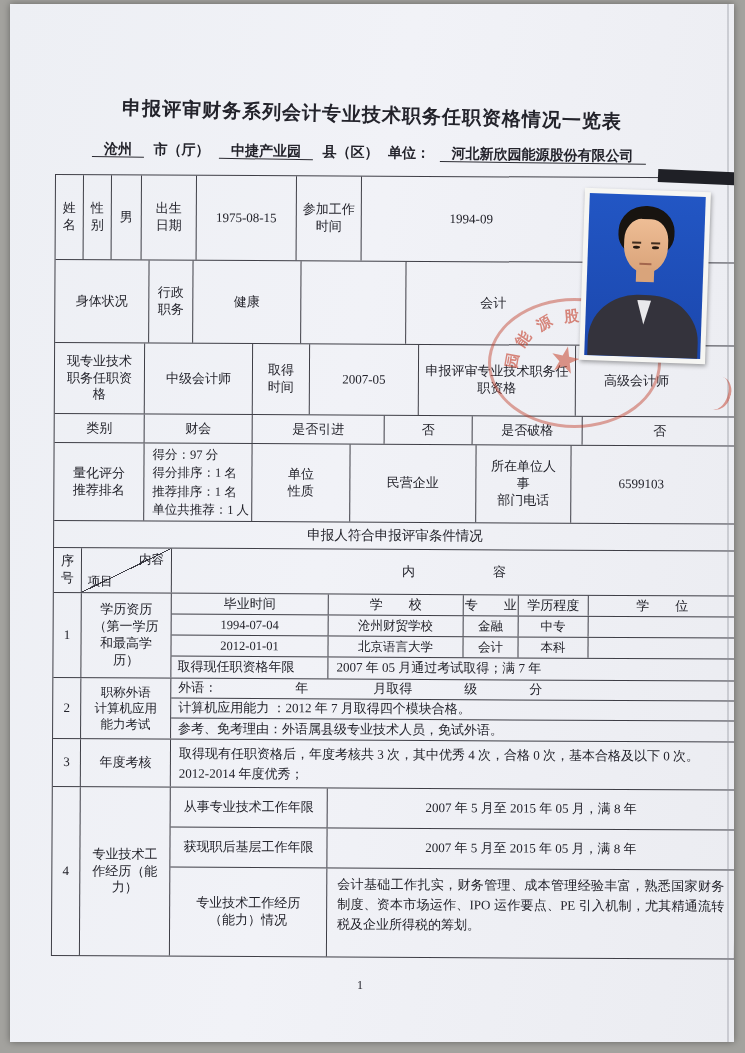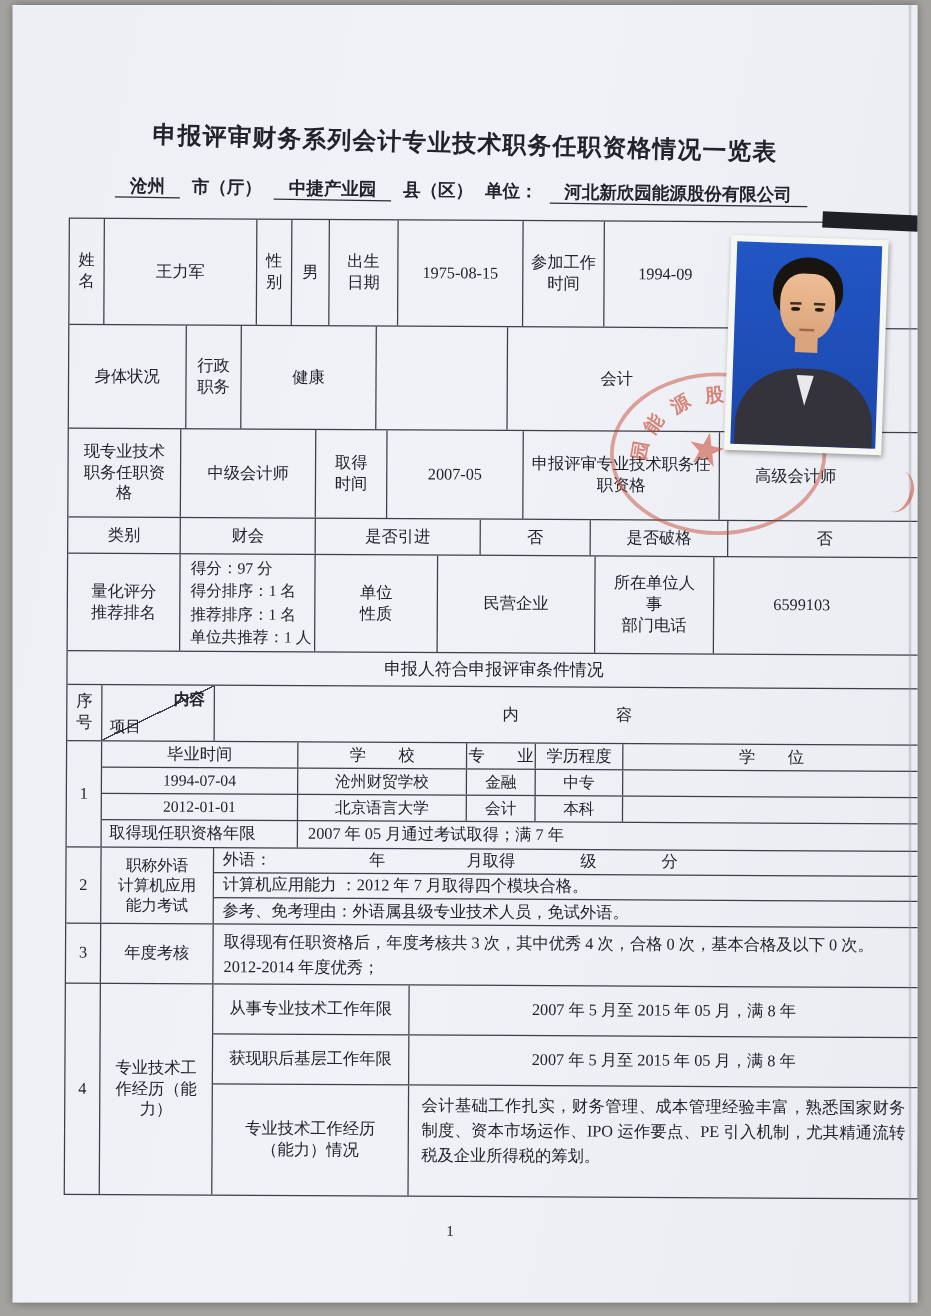--- a/index.html
+++ b/index.html
@@ -56,21 +56,21 @@
   .left{justify-content:flex-start;text-align:left;}
   .vstack{display:flex;flex-direction:column;box-sizing:border-box;}
   .hrow{display:flex;border-bottom:1px solid var(--line);box-sizing:border-box;}
   .vstack .hrow:last-child{border-bottom:none;}
   .score{font-size:12.5px;line-height:1.45;text-align:left;justify-content:flex-start;padding-left:8px;}
   
   .diag{
     position:relative;
     background:linear-gradient(to bottom right,transparent 49.3%,var(--line) 49.3%,var(--line) 50.7%,transparent 50.7%);
   }
-  .diag .dt{position:absolute;right:7px;top:3px;font-size:12.5px;font-weight:bold;}
+  .diag .dt{position:absolute;right:7px;top:3px;font-size:12.5px;}
   .diag .db{position:absolute;left:6px;bottom:3px;font-size:12.5px;}
   
   .photo{
     position:absolute;left:572px;top:186px;width:126px;height:172px;
     background:#f6f6f3;padding:5px;box-sizing:border-box;
     transform:rotate(2deg);
     box-shadow:1px 2px 4px rgba(0,0,0,.35);
     z-index:10;
   }
   .photo-inner{position:relative;width:100%;height:100%;overflow:hidden;
@@ -119,21 +119,20 @@
     <span class="seg">县（区）</span>
     <span class="seg">单位：</span>
     <span class="seg u">河北新欣园能源股份有限公司</span>
   </div>
 
   <div class="tbl">
 
     <div class="tr" style="height:84px">
       <div class="td" style="width:28px">姓
 名</div>
-      <div class="td" style="width:122px">王力军</div>
       <div class="td" style="width:28px">性
 别</div>
       <div class="td" style="width:30px">男</div>
       <div class="td" style="width:55px">出生
 日期</div>
       <div class="td" style="width:100px">1975-08-15</div>
       <div class="td" style="width:65px">参加工作
 时间</div>
       <div class="td" style="flex:1;padding-right:157px">1994-09</div>
     </div>
@@ -194,20 +193,24 @@
 号</div>
       <div class="td diag" style="width:90px">
         <span class="dt">内容</span>
         <span class="db">项目</span>
       </div>
       <div class="td" style="flex:1">内　　　　　　容</div>
     </div>
 
     <div class="tr" style="height:84px">
       <div class="td" style="width:28px">1</div>
+      <div class="td" style="width:90px">学历资历
+（第一学历
+和最高学
+历）</div>
       <div class="vstack" style="flex:1">
         <div class="hrow" style="height:21px">
           <div class="td" style="width:157px">毕业时间</div>
           <div class="td" style="width:135px">学　　校</div>
           <div class="td" style="width:55px">专　　业</div>
           <div class="td" style="width:70px">学历程度</div>
           <div class="td" style="flex:1">学　　位</div>
         </div>
         <div class="hrow" style="height:21px;font-size:12.5px">
           <div class="td" style="width:157px">1994-07-04</div>

